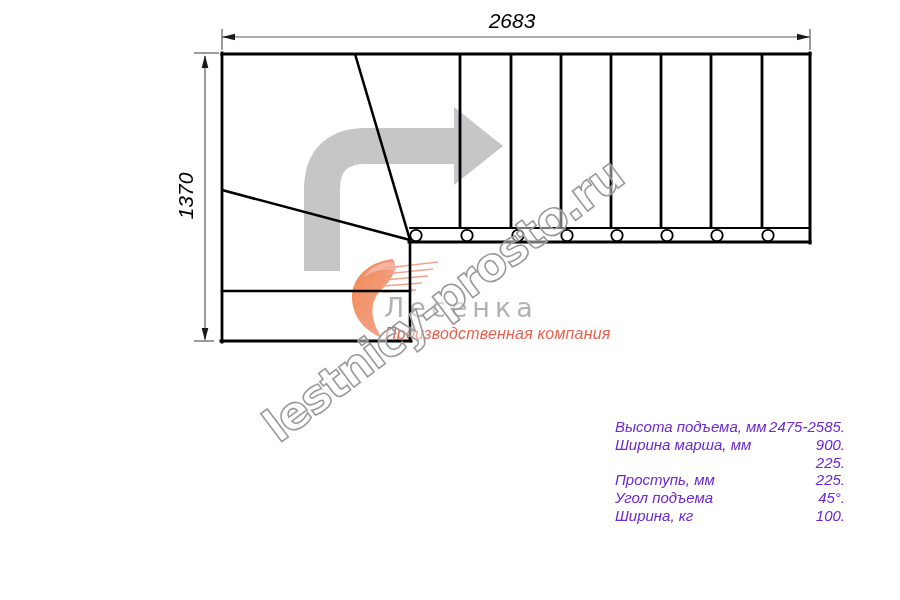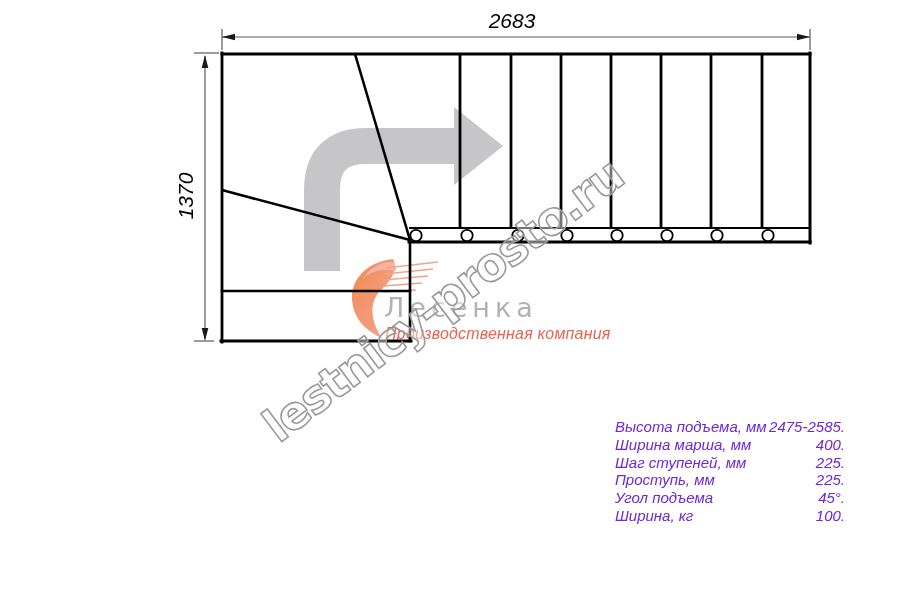--- a/index.html
+++ b/index.html
@@ -134,24 +134,23 @@
   <div class="dim dim-top">2683</div>
   <div class="dim dim-left">1370</div>
 
   <div class="specs">
     <div class="spec-row">
       <span class="spec-label">Высота подъема, мм</span>
       <span class="spec-value">2475-2585.</span>
     </div>
     <div class="spec-row">
       <span class="spec-label">Ширина марша, мм</span>
-      <span class="spec-value">400.</span>
+      <span class="spec-value">900.</span>
     </div>
     <div class="spec-row">
-      <span class="spec-label">Шаг ступеней, мм</span>
       <span class="spec-value">225.</span>
     </div>
     <div class="spec-row">
       <span class="spec-label">Проступь, мм</span>
       <span class="spec-value">225.</span>
     </div>
     <div class="spec-row">
       <span class="spec-label">Угол подъема</span>
       <span class="spec-value">45°.</span>
     </div>

